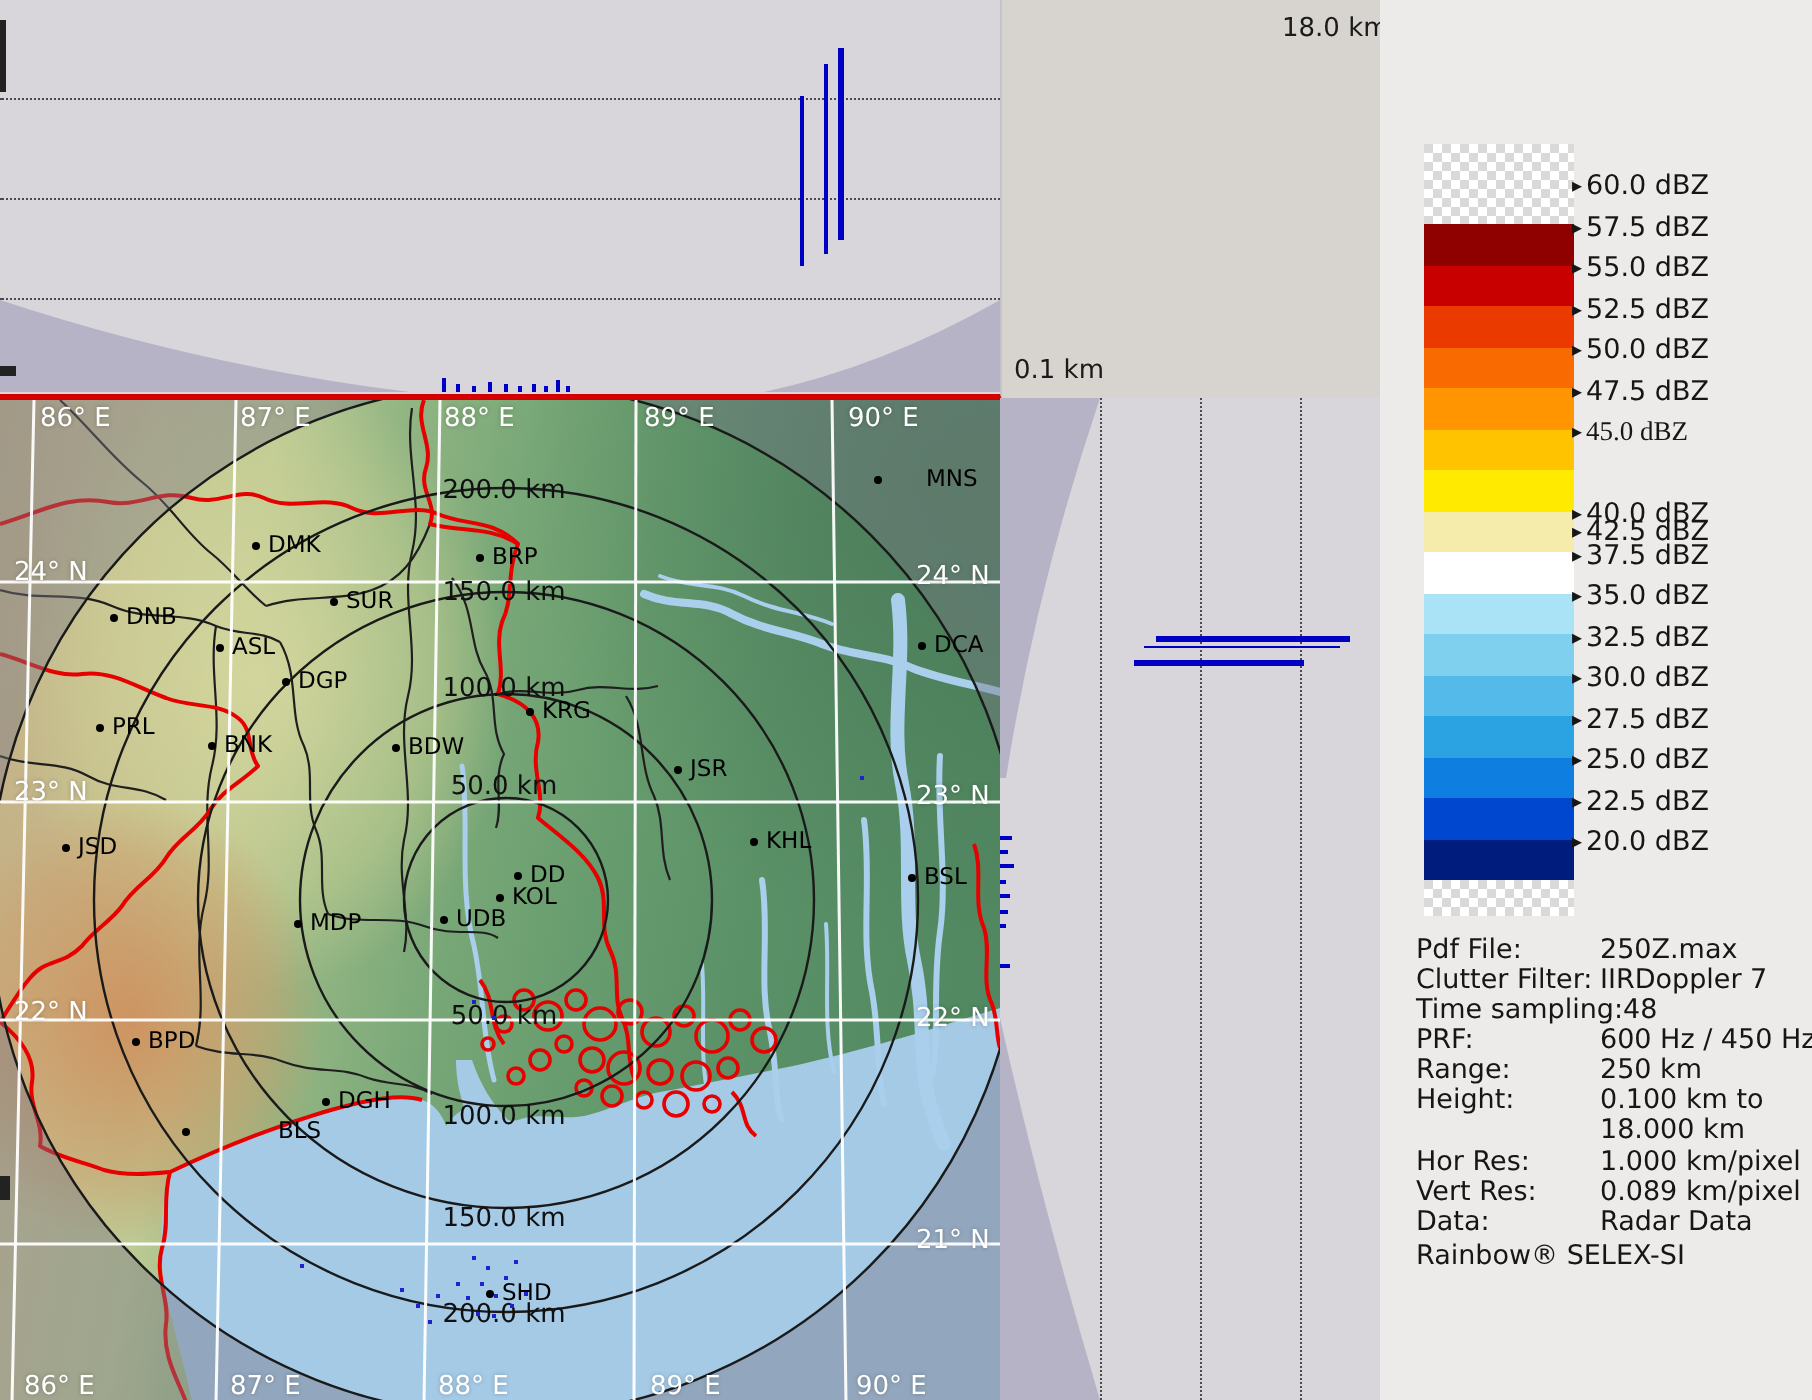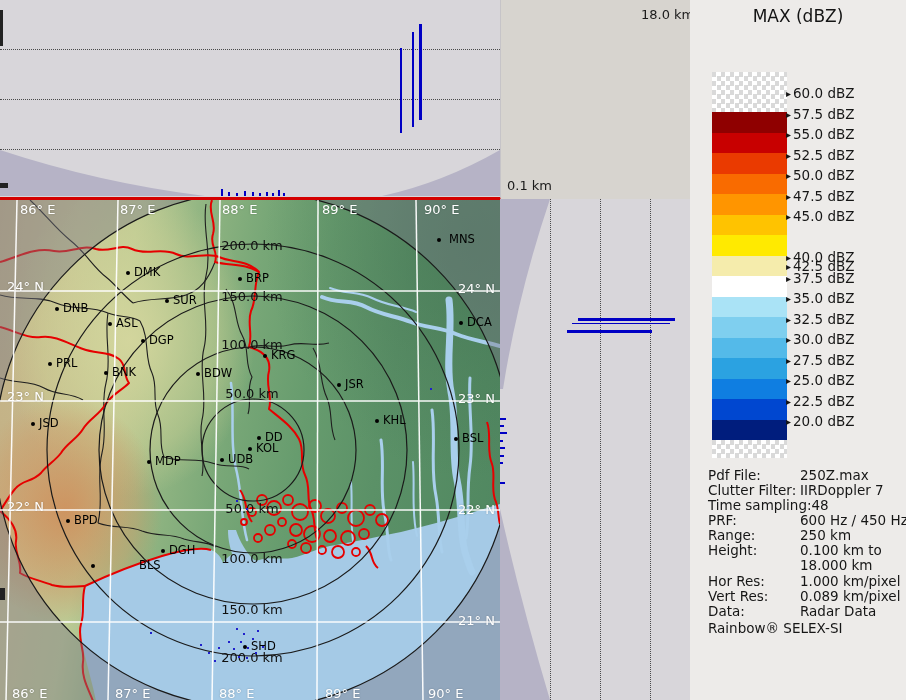--- a/index.html
+++ b/index.html
@@ -209,21 +209,21 @@
       <div class="map-label" style="left: 458px; top: 413px;">21° N</div>
       <div class="ring-label" style="left: 252px; top: 38px;">200.0 km</div>
       <div class="ring-label" style="left: 252px; top: 89px;">150.0 km</div>
       <div class="ring-label" style="left: 252px; top: 137px;">100.0 km</div>
       <div class="ring-label" style="left: 252px; top: 186px;">50.0 km</div>
       <div class="ring-label" style="left: 252px; top: 301px;">50.0 km</div>
       <div class="ring-label" style="left: 252px; top: 351px;">100.0 km</div>
       <div class="ring-label" style="left: 252px; top: 402px;">150.0 km</div>
       <div class="ring-label" style="left: 252px; top: 450px;">200.0 km</div>
       <div class="station" style="left: 437px; top: 38px;"></div>
-      <div class="station-label" style="left: 449px; top: 32px;">MNS</div>
+      <div class="station-label" style="left: 463px; top: 32px;">MNS</div>
       <div class="station" style="left: 126px; top: 71px;"></div>
       <div class="station-label" style="left: 134px; top: 65px;">DMK</div>
       <div class="station" style="left: 238px; top: 77px;"></div>
       <div class="station-label" style="left: 246px; top: 71px;">BRP</div>
       <div class="station" style="left: 165px; top: 99px;"></div>
       <div class="station-label" style="left: 173px; top: 93px;">SUR</div>
       <div class="station" style="left: 55px; top: 107px;"></div>
       <div class="station-label" style="left: 63px; top: 101px;">DNB</div>
       <div class="station" style="left: 108px; top: 122px;"></div>
       <div class="station-label" style="left: 116px; top: 116px;">ASL</div>
@@ -280,21 +280,20 @@
       <div class="echo-dot" style="left: 200px; top: 444px;"></div>
       <div class="echo-dot" style="left: 214px; top: 460px;"></div>
       <div class="echo-dot" style="left: 150px; top: 432px;"></div>
       <div class="echo-dot" style="left: 430px; top: 188px;"></div>
       <div class="echo-dot" style="left: 236px; top: 300px;"></div>
       <div class="echo-dot" style="left: 246px; top: 308px;"></div>
     </div>
 </div>
 
 <div class="abs dither" id="legend">
-  <div class="title" style="top:6px;font-size:17px">MAX (dBZ)</div>
   <div id="colorbar">
       <div class="band checker" style="height: 40px;"></div>
       <div class="band" style="height: 20.5px; background: rgb(143, 0, 0);"></div>
       <div class="band" style="height: 20.5px; background: rgb(200, 0, 0);"></div>
       <div class="band" style="height: 20.5px; background: rgb(234, 58, 0);"></div>
       <div class="band" style="height: 20.5px; background: rgb(249, 107, 0);"></div>
       <div class="band" style="height: 20.5px; background: rgb(255, 149, 0);"></div>
       <div class="band" style="height: 20.5px; background: rgb(255, 195, 0);"></div>
       <div class="band" style="height: 20.5px; background: rgb(255, 234, 0);"></div>
       <div class="band" style="height: 20.5px; background: rgb(245, 236, 172);"></div>
@@ -308,21 +307,21 @@
       <div class="band" style="height: 20.5px; background: rgb(0, 29, 125);"></div>
       <div class="band checker" style="height: 18px;"></div>
     </div>
   <div id="scale-labels">
       <div class="scale-row" style="top: 85px;"><span class="arrow">▸</span><span>60.0 dBZ</span></div>
       <div class="scale-row" style="top: 105.5px;"><span class="arrow">▸</span><span>57.5 dBZ</span></div>
       <div class="scale-row" style="top: 126px;"><span class="arrow">▸</span><span>55.0 dBZ</span></div>
       <div class="scale-row" style="top: 146.5px;"><span class="arrow">▸</span><span>52.5 dBZ</span></div>
       <div class="scale-row" style="top: 167px;"><span class="arrow">▸</span><span>50.0 dBZ</span></div>
       <div class="scale-row" style="top: 187.5px;"><span class="arrow">▸</span><span>47.5 dBZ</span></div>
-      <div class="scale-row" style="top: 208px;"><span class="arrow">▸</span><span>45.0 dBZ</span></div>
+      <div class="scale-row" style="top: 208px; font-family: Liberation Serif, serif;"><span class="arrow">▸</span><span>45.0 dBZ</span></div>
       <div class="scale-row" style="top: 228.5px; margin-top: 29px;"><span class="arrow">▸</span><span>42.5 dBZ</span></div>
       <div class="scale-row" style="top: 249px;"><span class="arrow">▸</span><span>40.0 dBZ</span></div>
       <div class="scale-row" style="top: 269.5px;"><span class="arrow">▸</span><span>37.5 dBZ</span></div>
       <div class="scale-row" style="top: 290px;"><span class="arrow">▸</span><span>35.0 dBZ</span></div>
       <div class="scale-row" style="top: 310.5px;"><span class="arrow">▸</span><span>32.5 dBZ</span></div>
       <div class="scale-row" style="top: 331px;"><span class="arrow">▸</span><span>30.0 dBZ</span></div>
       <div class="scale-row" style="top: 351.5px;"><span class="arrow">▸</span><span>27.5 dBZ</span></div>
       <div class="scale-row" style="top: 372px;"><span class="arrow">▸</span><span>25.0 dBZ</span></div>
       <div class="scale-row" style="top: 392.5px;"><span class="arrow">▸</span><span>22.5 dBZ</span></div>
       <div class="scale-row" style="top: 413px;"><span class="arrow">▸</span><span>20.0 dBZ</span></div>

